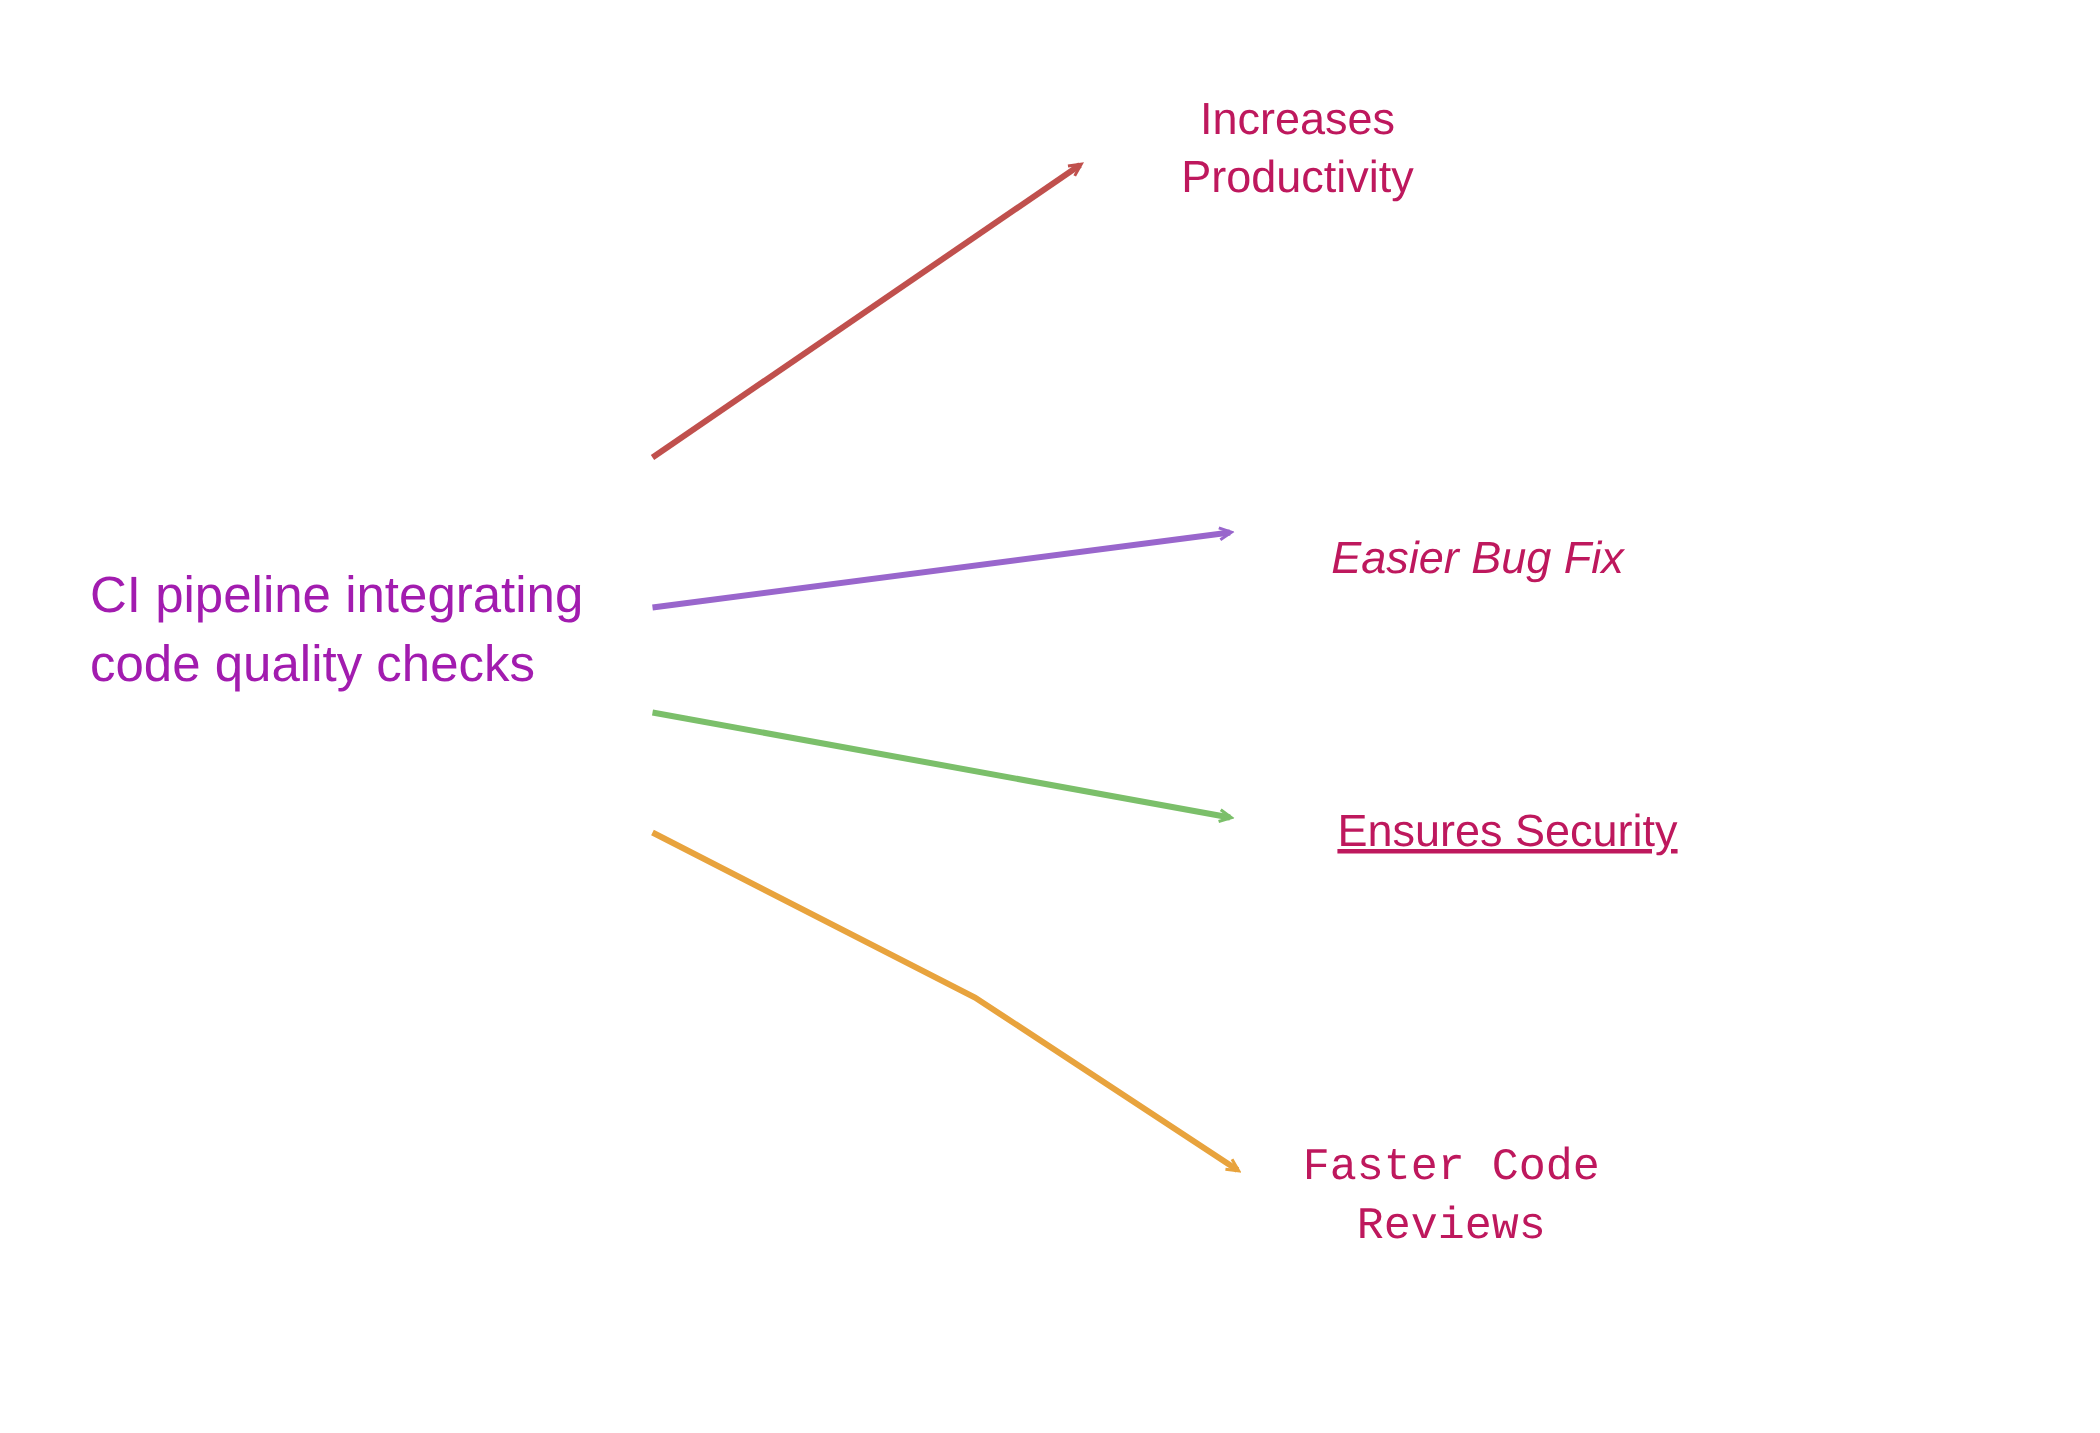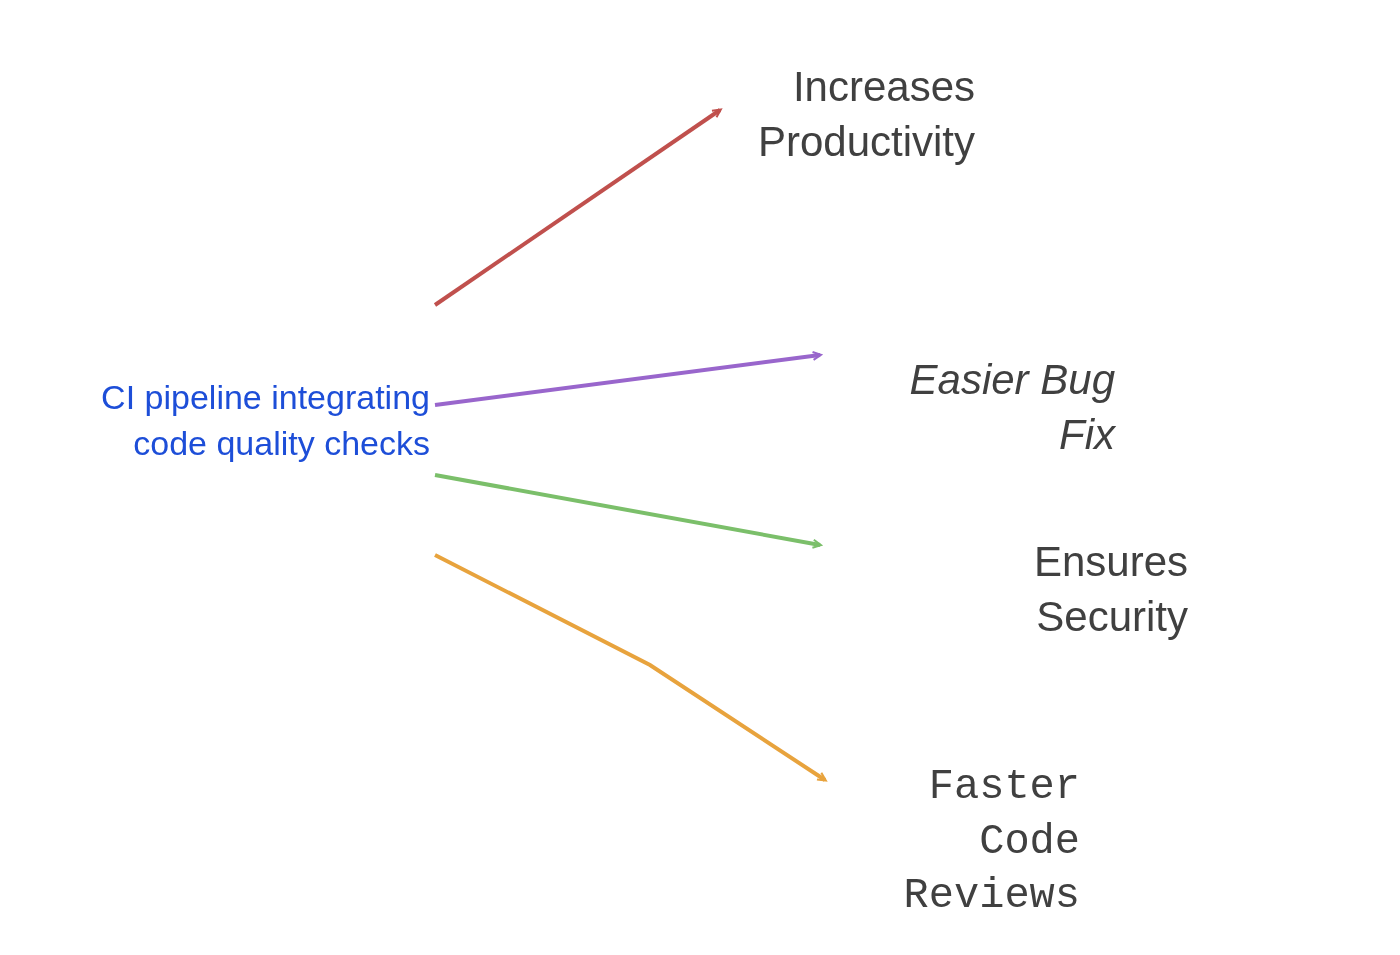--- a/index.html
+++ b/index.html
@@ -12,35 +12,35 @@
       height: 955px;
       background: #ffffff;
       position: relative;
       font-family: "Comic Sans MS", "Segoe Script", cursive, sans-serif;
     }
     .source-label {
       position: absolute;
       left: 60px;
       top: 375px;
       width: 370px;
-      text-align: right;
+      text-align: left;
       font-size: 34px;
-      color: #1d4ed8;
+      color: #a21caf;
       line-height: 1.35;
     }
     .target-label {
       position: absolute;
-      font-size: 42px;
-      color: #404040;
+      font-size: 30px;
+      color: #be185d;
       line-height: 1.3;
-      text-align: right;
+      text-align: center;
     }
     .target-1 { left: 755px; top: 60px; width: 220px; }
     .target-2 { left: 855px; top: 353px; width: 260px; font-style: italic; }
-    .target-3 { left: 888px; top: 535px; width: 300px; }
+    .target-3 { left: 855px; top: 535px; width: 300px; text-decoration: underline; }
     .target-4 { left: 855px; top: 760px; width: 225px; font-family: Liberation Mono, monospace; }
     svg.arrows {
       position: absolute;
       left: 0;
       top: 0;
       width: 1400px;
       height: 955px;
       pointer-events: none;
     }
   </style>

